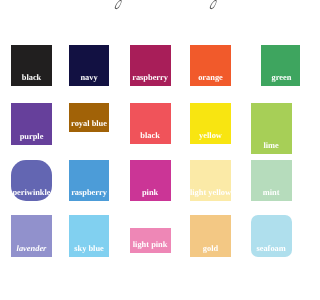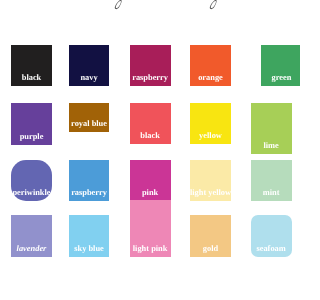--- a/index.html
+++ b/index.html
@@ -77,21 +77,21 @@
       </div>
       <div class="sw" style="background: rgb(182, 220, 188); left: 250.6px; top: 159.8px; width: 41px; height: 41px;">
         <span>mint</span>
       </div>
       <div class="sw" style="background: rgb(145, 145, 204); left: 11px; top: 215.2px; width: 41px; height: 41.4px; font-style: italic;">
         <span>lavender</span>
       </div>
       <div class="sw" style="background: rgb(129, 208, 240); left: 68.9px; top: 215.2px; width: 40.3px; height: 41.4px;">
         <span>sky blue</span>
       </div>
-      <div class="sw" style="background: rgb(238, 135, 182); left: 129.6px; top: 200px; width: 41px; height: 57px;">
+      <div class="sw" style="background: rgb(238, 135, 182); left: 129.6px; top: 228px; width: 41px; height: 25px;">
         <span>light pink</span>
       </div>
       <div class="sw" style="background: rgb(243, 200, 132); left: 190.3px; top: 215.2px; width: 40.4px; height: 41.4px;">
         <span>gold</span>
       </div>
       <div class="sw" style="background: rgb(175, 223, 237); left: 250.6px; top: 215.2px; width: 41px; height: 41.4px; border-radius: 7px;">
         <span>seafoam</span>
       </div>
     </div>
 </div>

